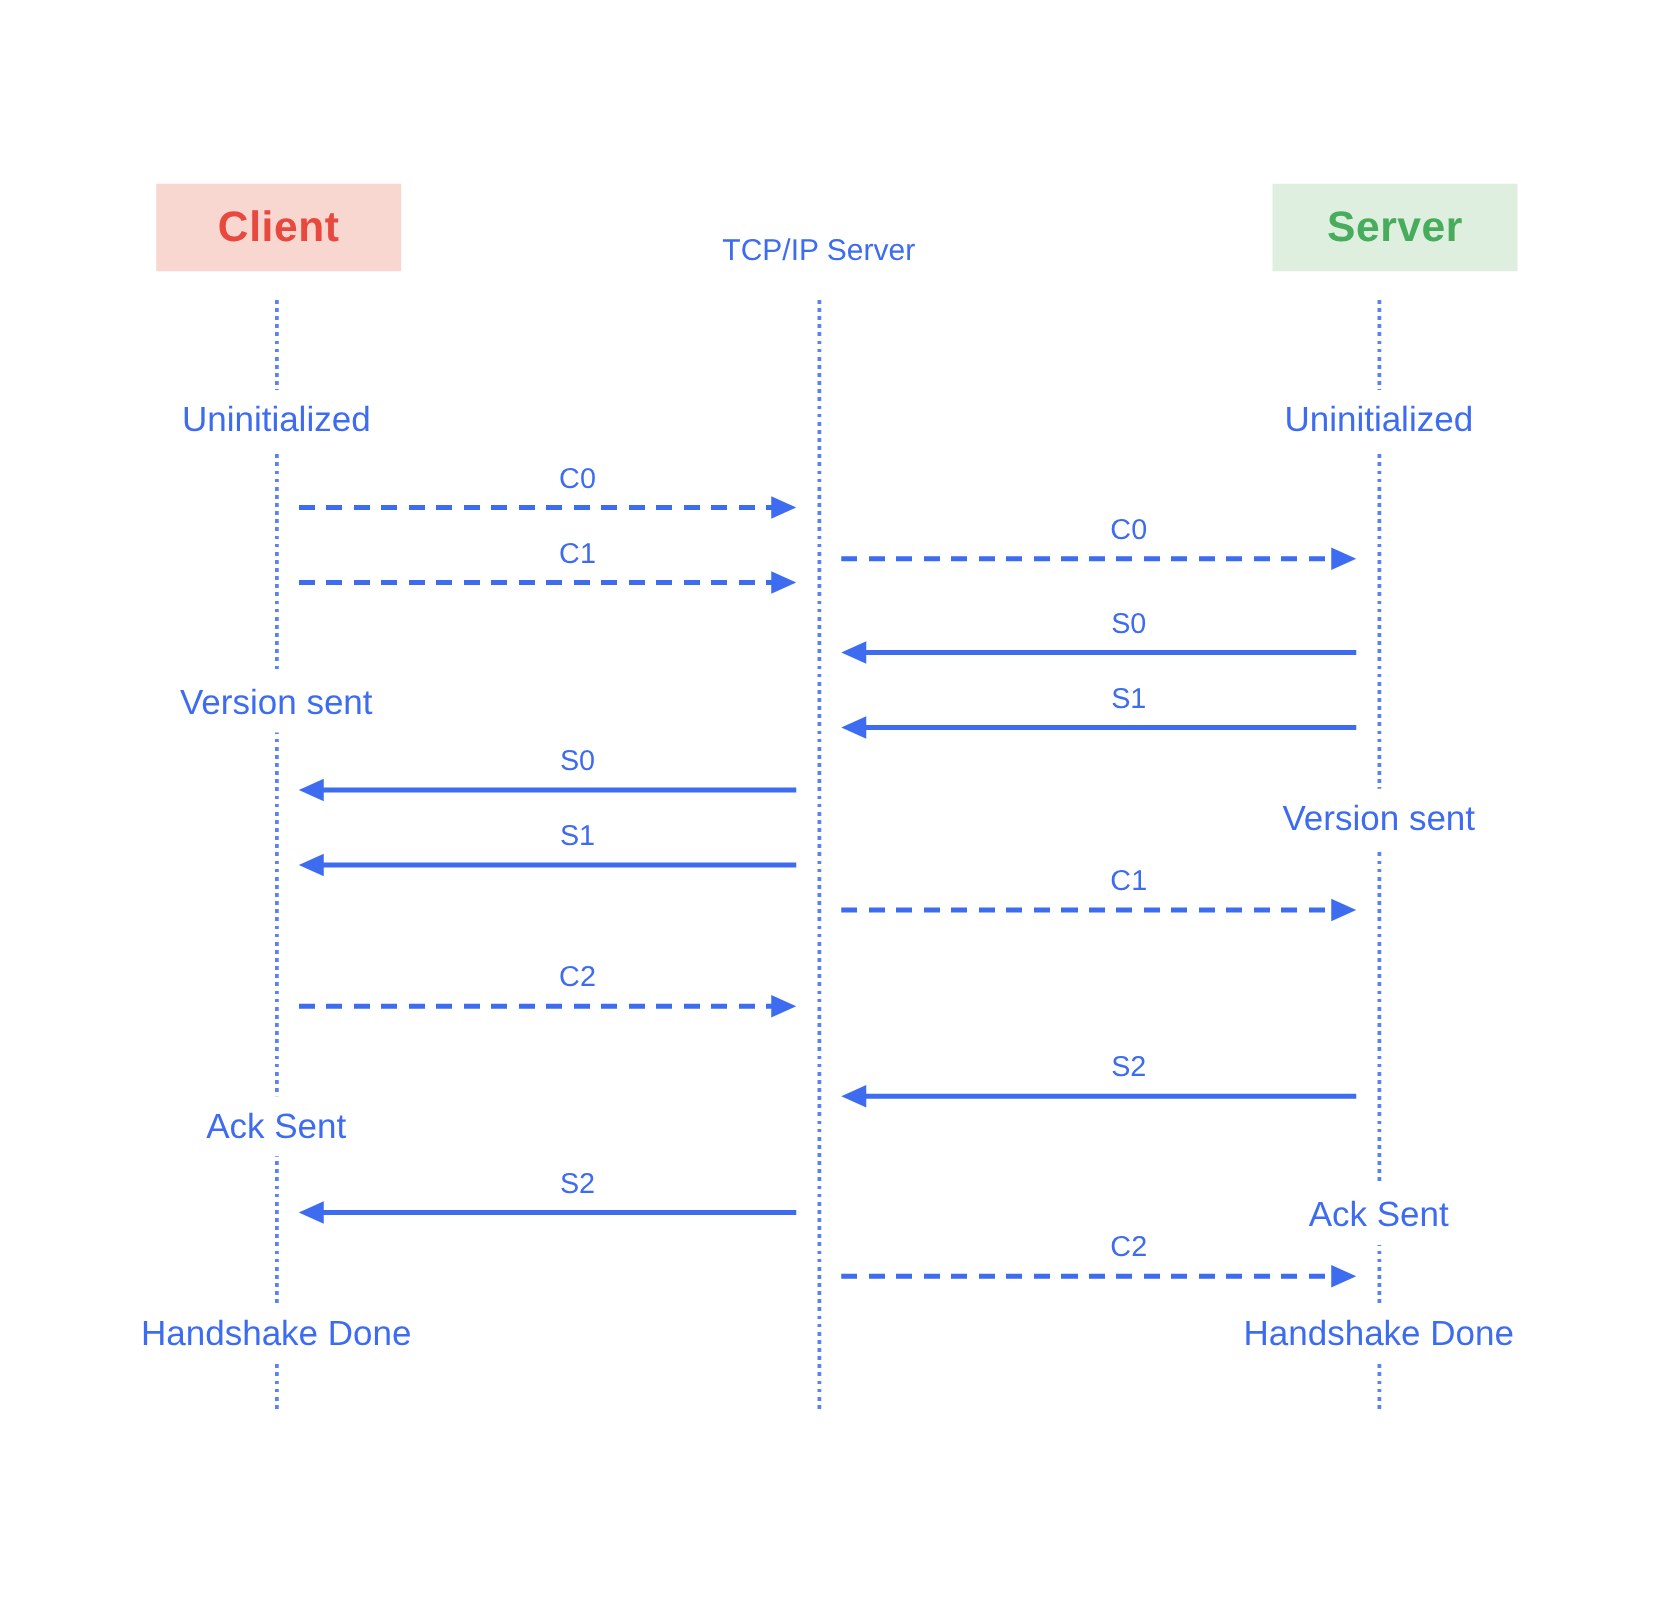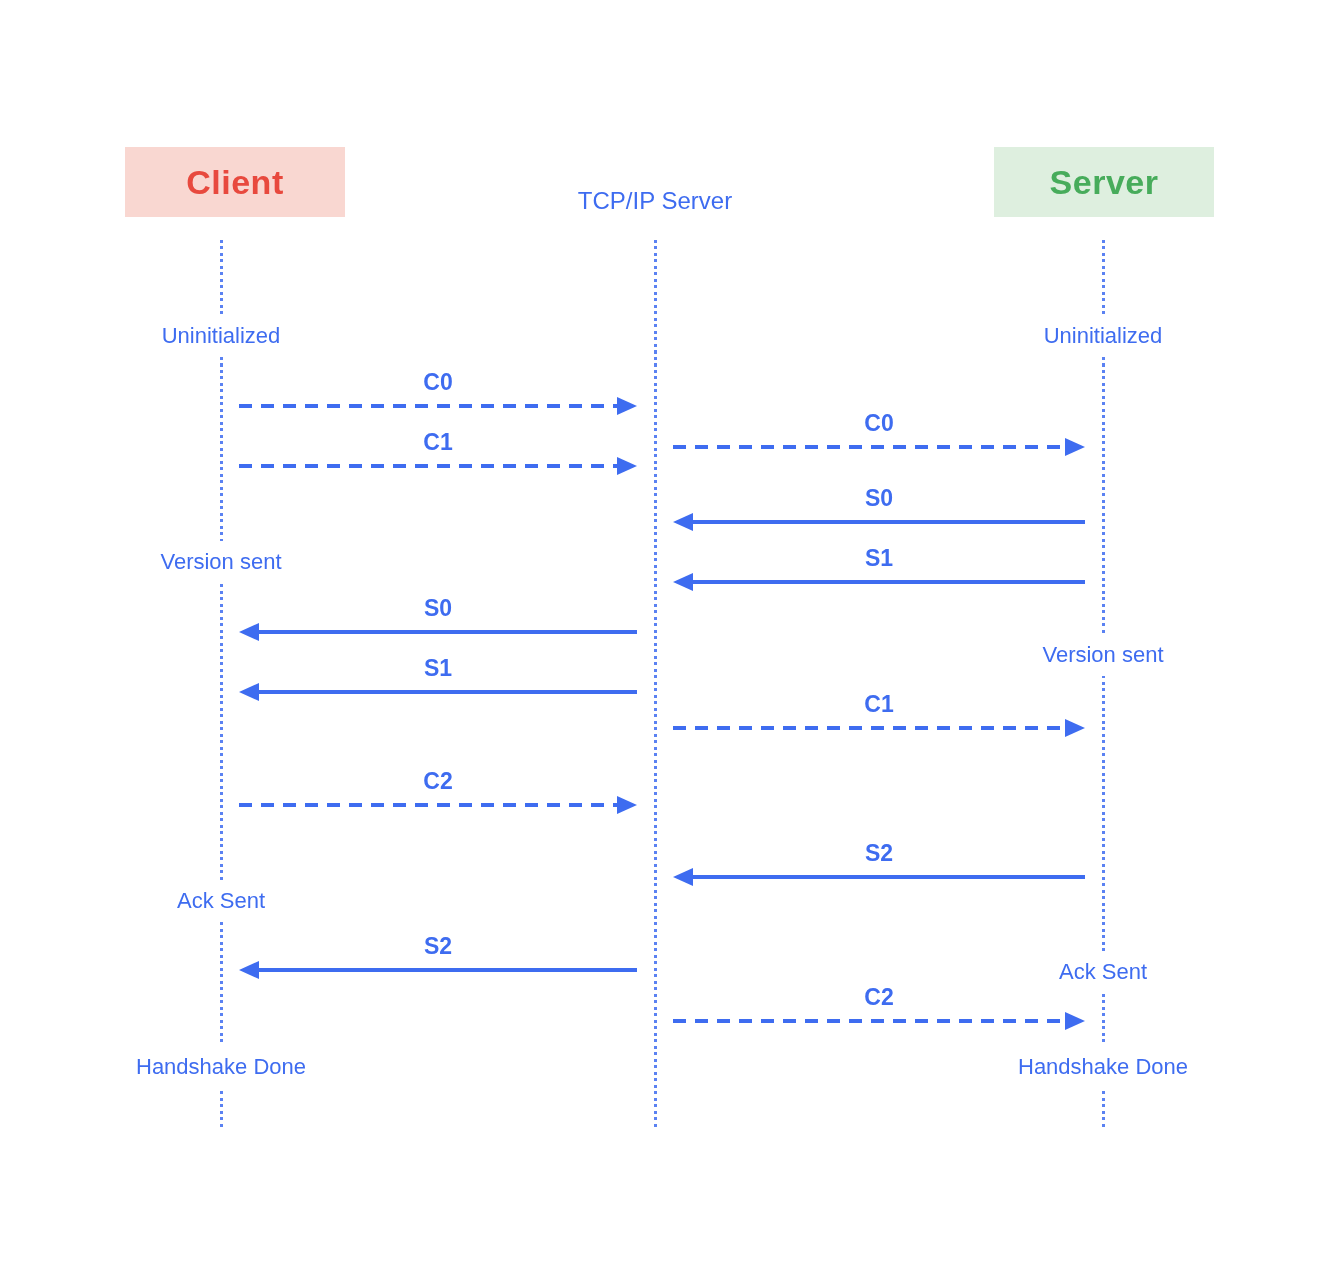--- a/index.html
+++ b/index.html
@@ -10,53 +10,53 @@
     --server_text:#47AC5B;
     --wm1:#C9CACB;
     --wm2:#9AA0A6;
   }
   html,body{margin:0;padding:0;background:#fff;}
   .canvas{
     position:relative;width:1323px;height:1278px;background:#fff;overflow:hidden;
     font-family:"Liberation Sans","DejaVu Sans",sans-serif;
   }
   .actor-box{
-    position:absolute;top:147px;width:220px;height:70px;
+    position:absolute;top:147px;width:196px;height:70px;
     display:flex;align-items:center;justify-content:center;
     font-size:34px;font-weight:600;letter-spacing:.5px;
   }
   .client-box{left:125px;background:var(--client_bg);color:var(--client_text);}
-  .server-box{left:994px;background:var(--server_bg);color:var(--server_text);text-align:center;}
+  .server-box{left:1018px;background:var(--server_bg);color:var(--server_text);text-align:center;}
   .network-title{
     position:absolute;top:187px;left:655px;transform:translateX(-50%);
     color:var(--blue);font-size:24px;font-weight:500;white-space:nowrap;
   }
   .lifeline{
     position:absolute;top:240px;height:890px;width:3px;z-index:1;
     background-image:repeating-linear-gradient(to bottom,var(--blue) 0 3px,transparent 3px 6.5px);
     opacity:.85;
   }
   .lifeline-client{left:220px;}
   .lifeline-network{left:654px;}
   .lifeline-server{left:1102px;}
   .msg-label{
     position:absolute;transform:translateX(-50%);z-index:3;
-    color:var(--blue);font-size:23px;font-weight:700;line-height:26px;white-space:nowrap;
+    color:var(--blue);font-size:23px;font-weight:400;line-height:26px;white-space:nowrap;margin-left:24px;
   }
   .msg-line{position:absolute;height:4px;z-index:2;}
   .msg-line.solid{background:var(--blue);}
   .msg-line.dashed{background-image:repeating-linear-gradient(90deg,var(--blue) 0 13px,transparent 13px 22px);}
   .arrow-head{position:absolute;width:0;height:0;z-index:2;
     border-top:9px solid transparent;border-bottom:9px solid transparent;}
   .arrow-head.right{border-left:20px solid var(--blue);}
   .arrow-head.left{border-right:20px solid var(--blue);}
   .state-label{
     position:absolute;transform:translate(-50%,-50%);z-index:4;
     background:#fff;padding:8px 10px;
-    color:var(--blue);font-size:22px;font-weight:500;white-space:nowrap;
+    color:var(--blue);font-size:28px;font-weight:500;white-space:nowrap;
   }
   .watermark{position:absolute;right:26px;bottom:10px;text-align:right;z-index:5;}
   .wm1{font-size:17px;color:var(--wm1);letter-spacing:1px;}
   .wm2{font-size:12px;color:var(--wm2);margin-top:7px;}
 </style>
 </head>
 <body>
 
 <div class="canvas">
 

